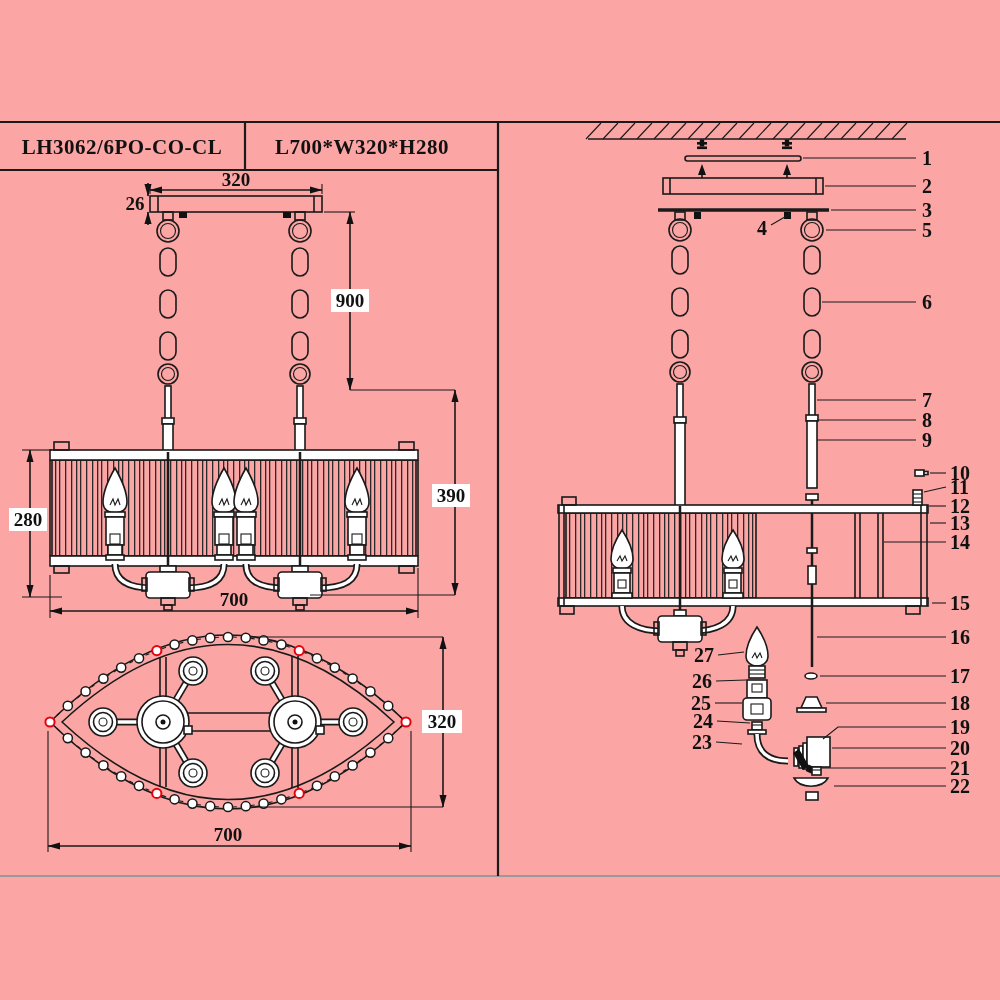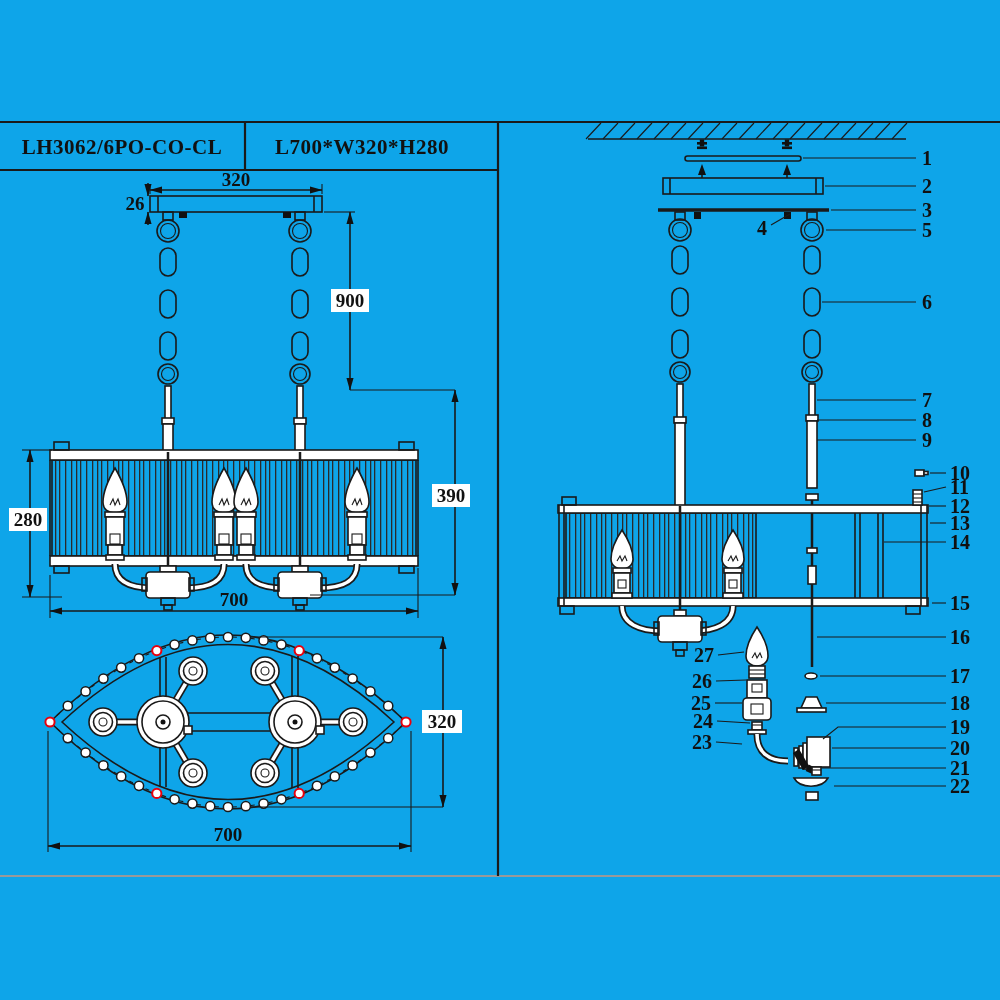--- a/index.html
+++ b/index.html
@@ -1,16 +1,16 @@
 <!DOCTYPE html>
 <html><head>
 <meta charset="utf-8">
 <style>
   html,body{margin:0;padding:0;background:#fff;}
-  .stage{position:relative;width:1000px;height:1000px;background:#0ea5e9;overflow:hidden;}
+  .stage{position:relative;width:1000px;height:1000px;background:#fca5a5;overflow:hidden;}
   svg{display:block;}
   svg .lnroot{stroke:#1a1a1a;fill:none;stroke-width:1.6;stroke-linecap:butt;}
   .thick{stroke-width:2.2;}
   .thin{stroke-width:1.1;}
   .fil{fill:#111;stroke:none;}
   .wht{fill:#fff;stroke:none;}
   .whs{fill:#fff;}
   text{font-family:"Liberation Serif",serif;font-weight:bold;fill:#111;stroke:none;}
   .t20{font-size:20px;}
   .t19{font-size:19px;}

